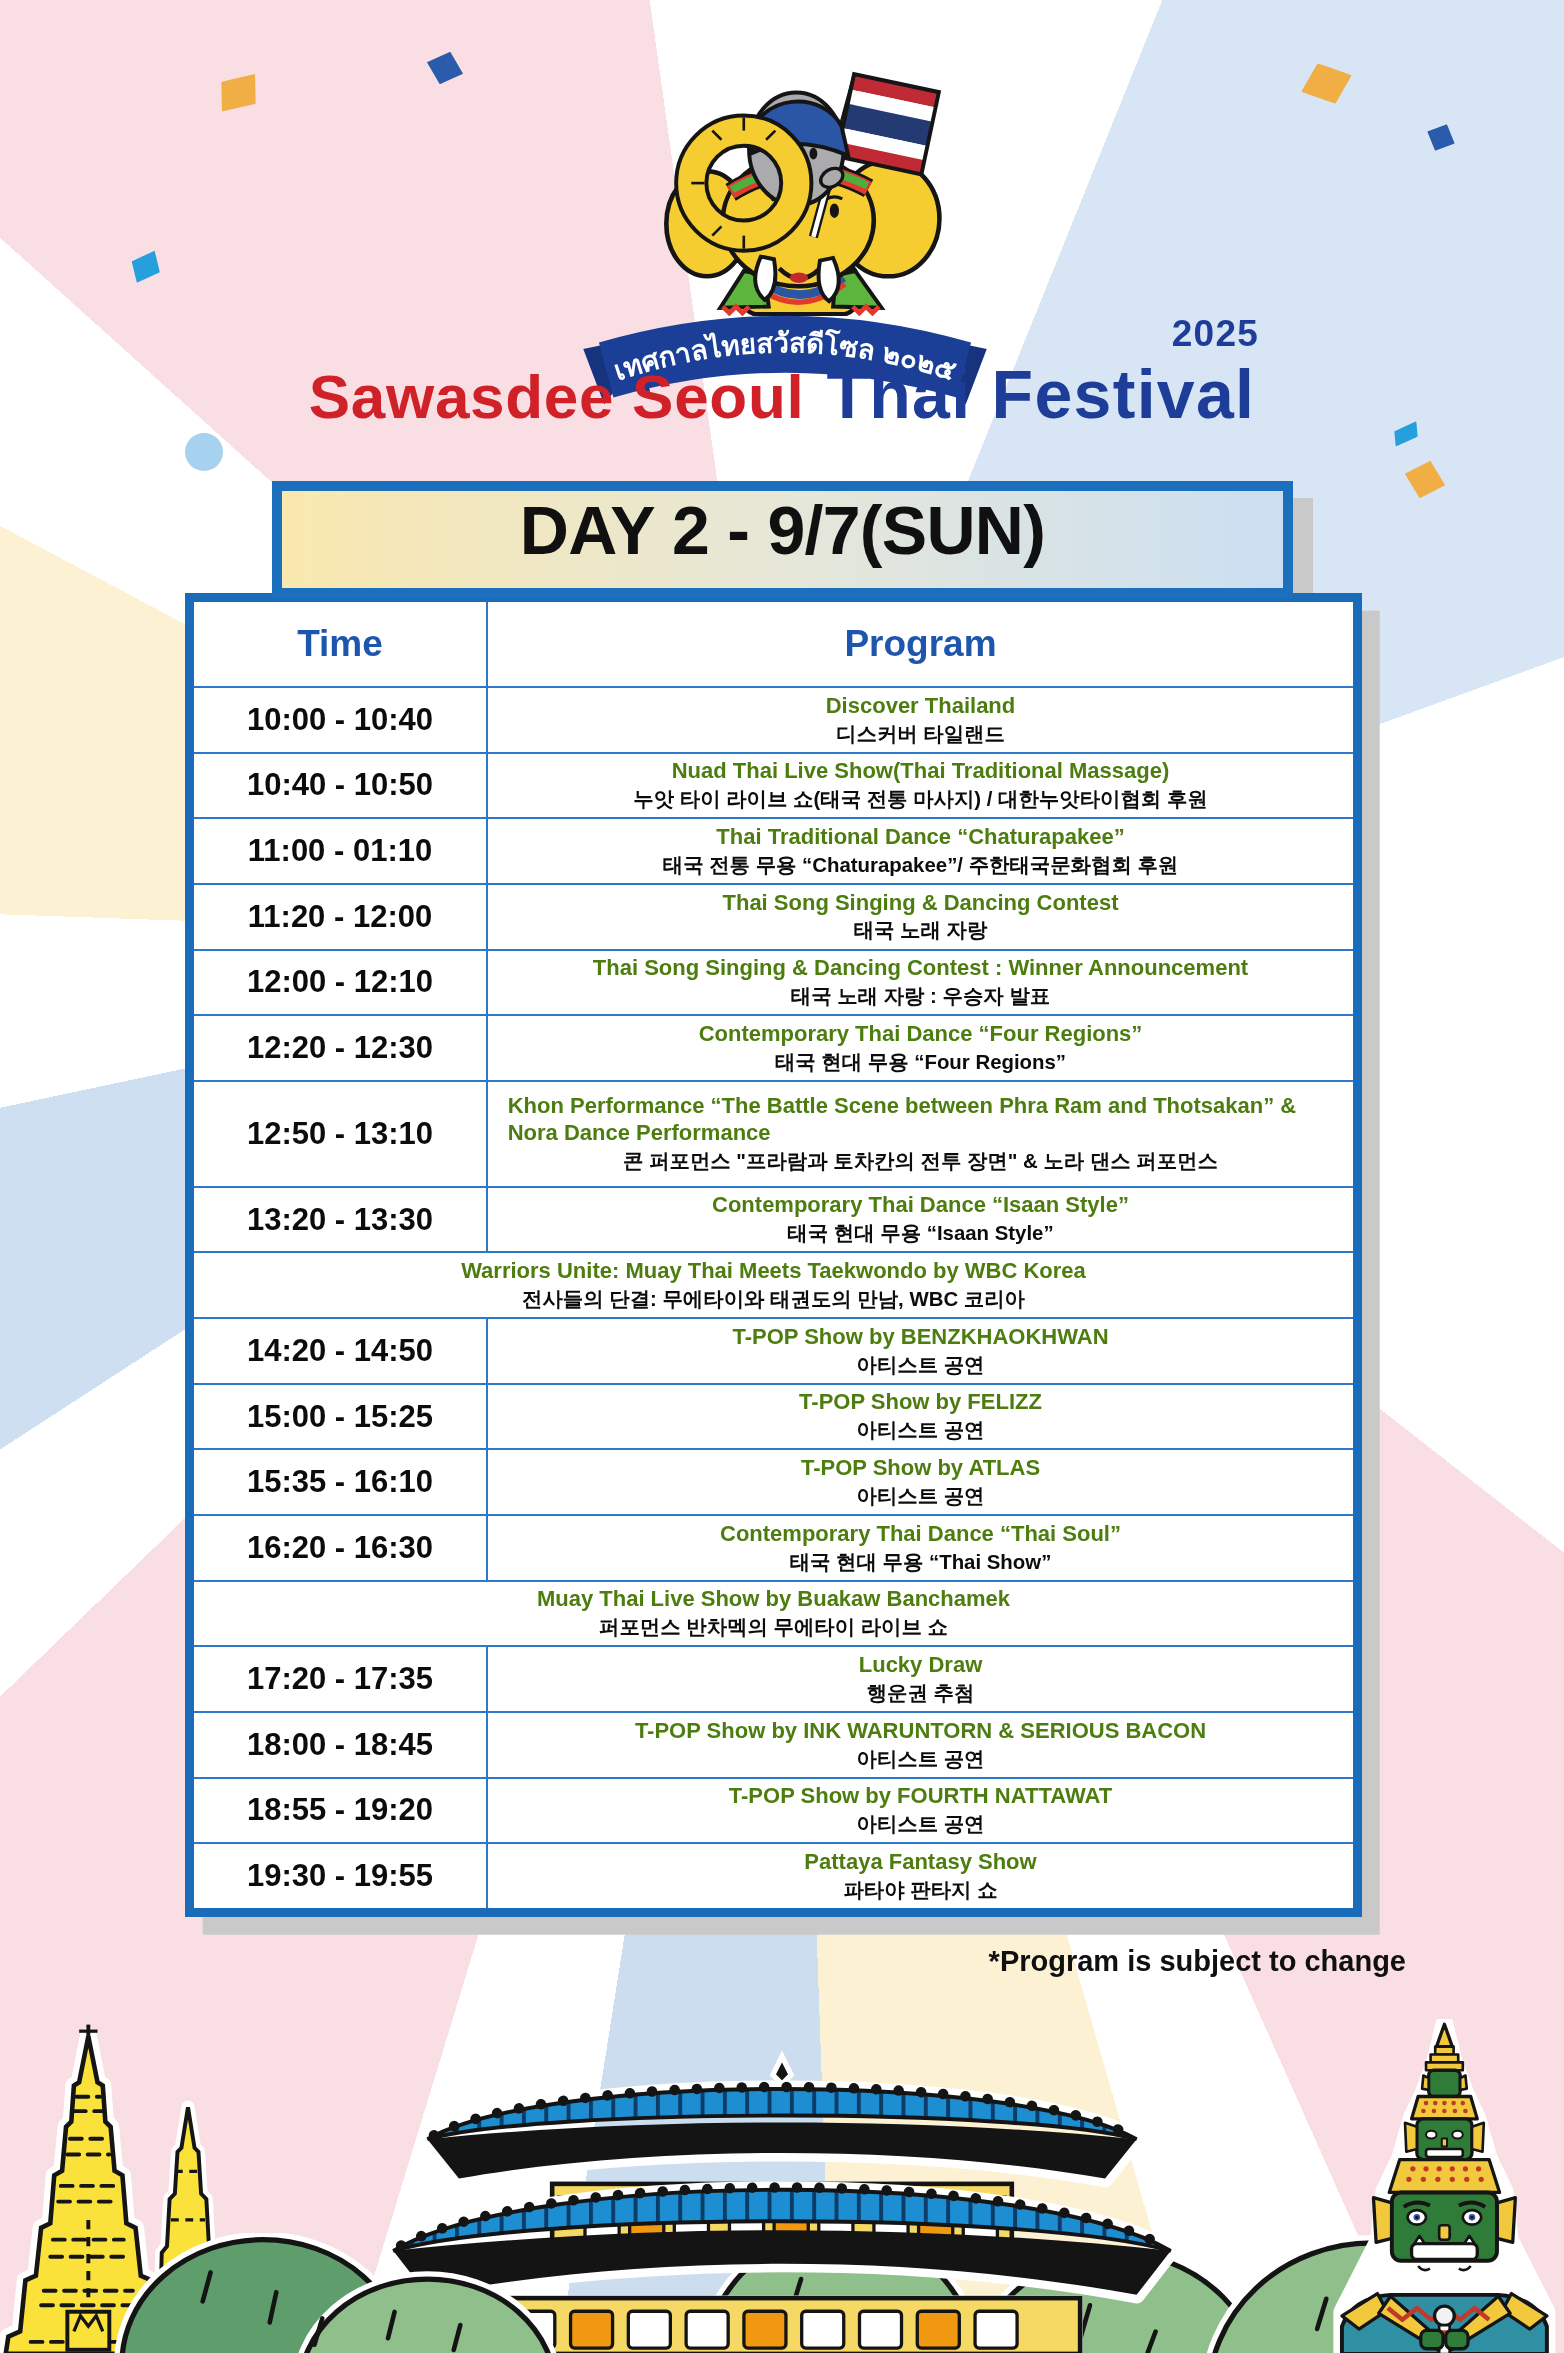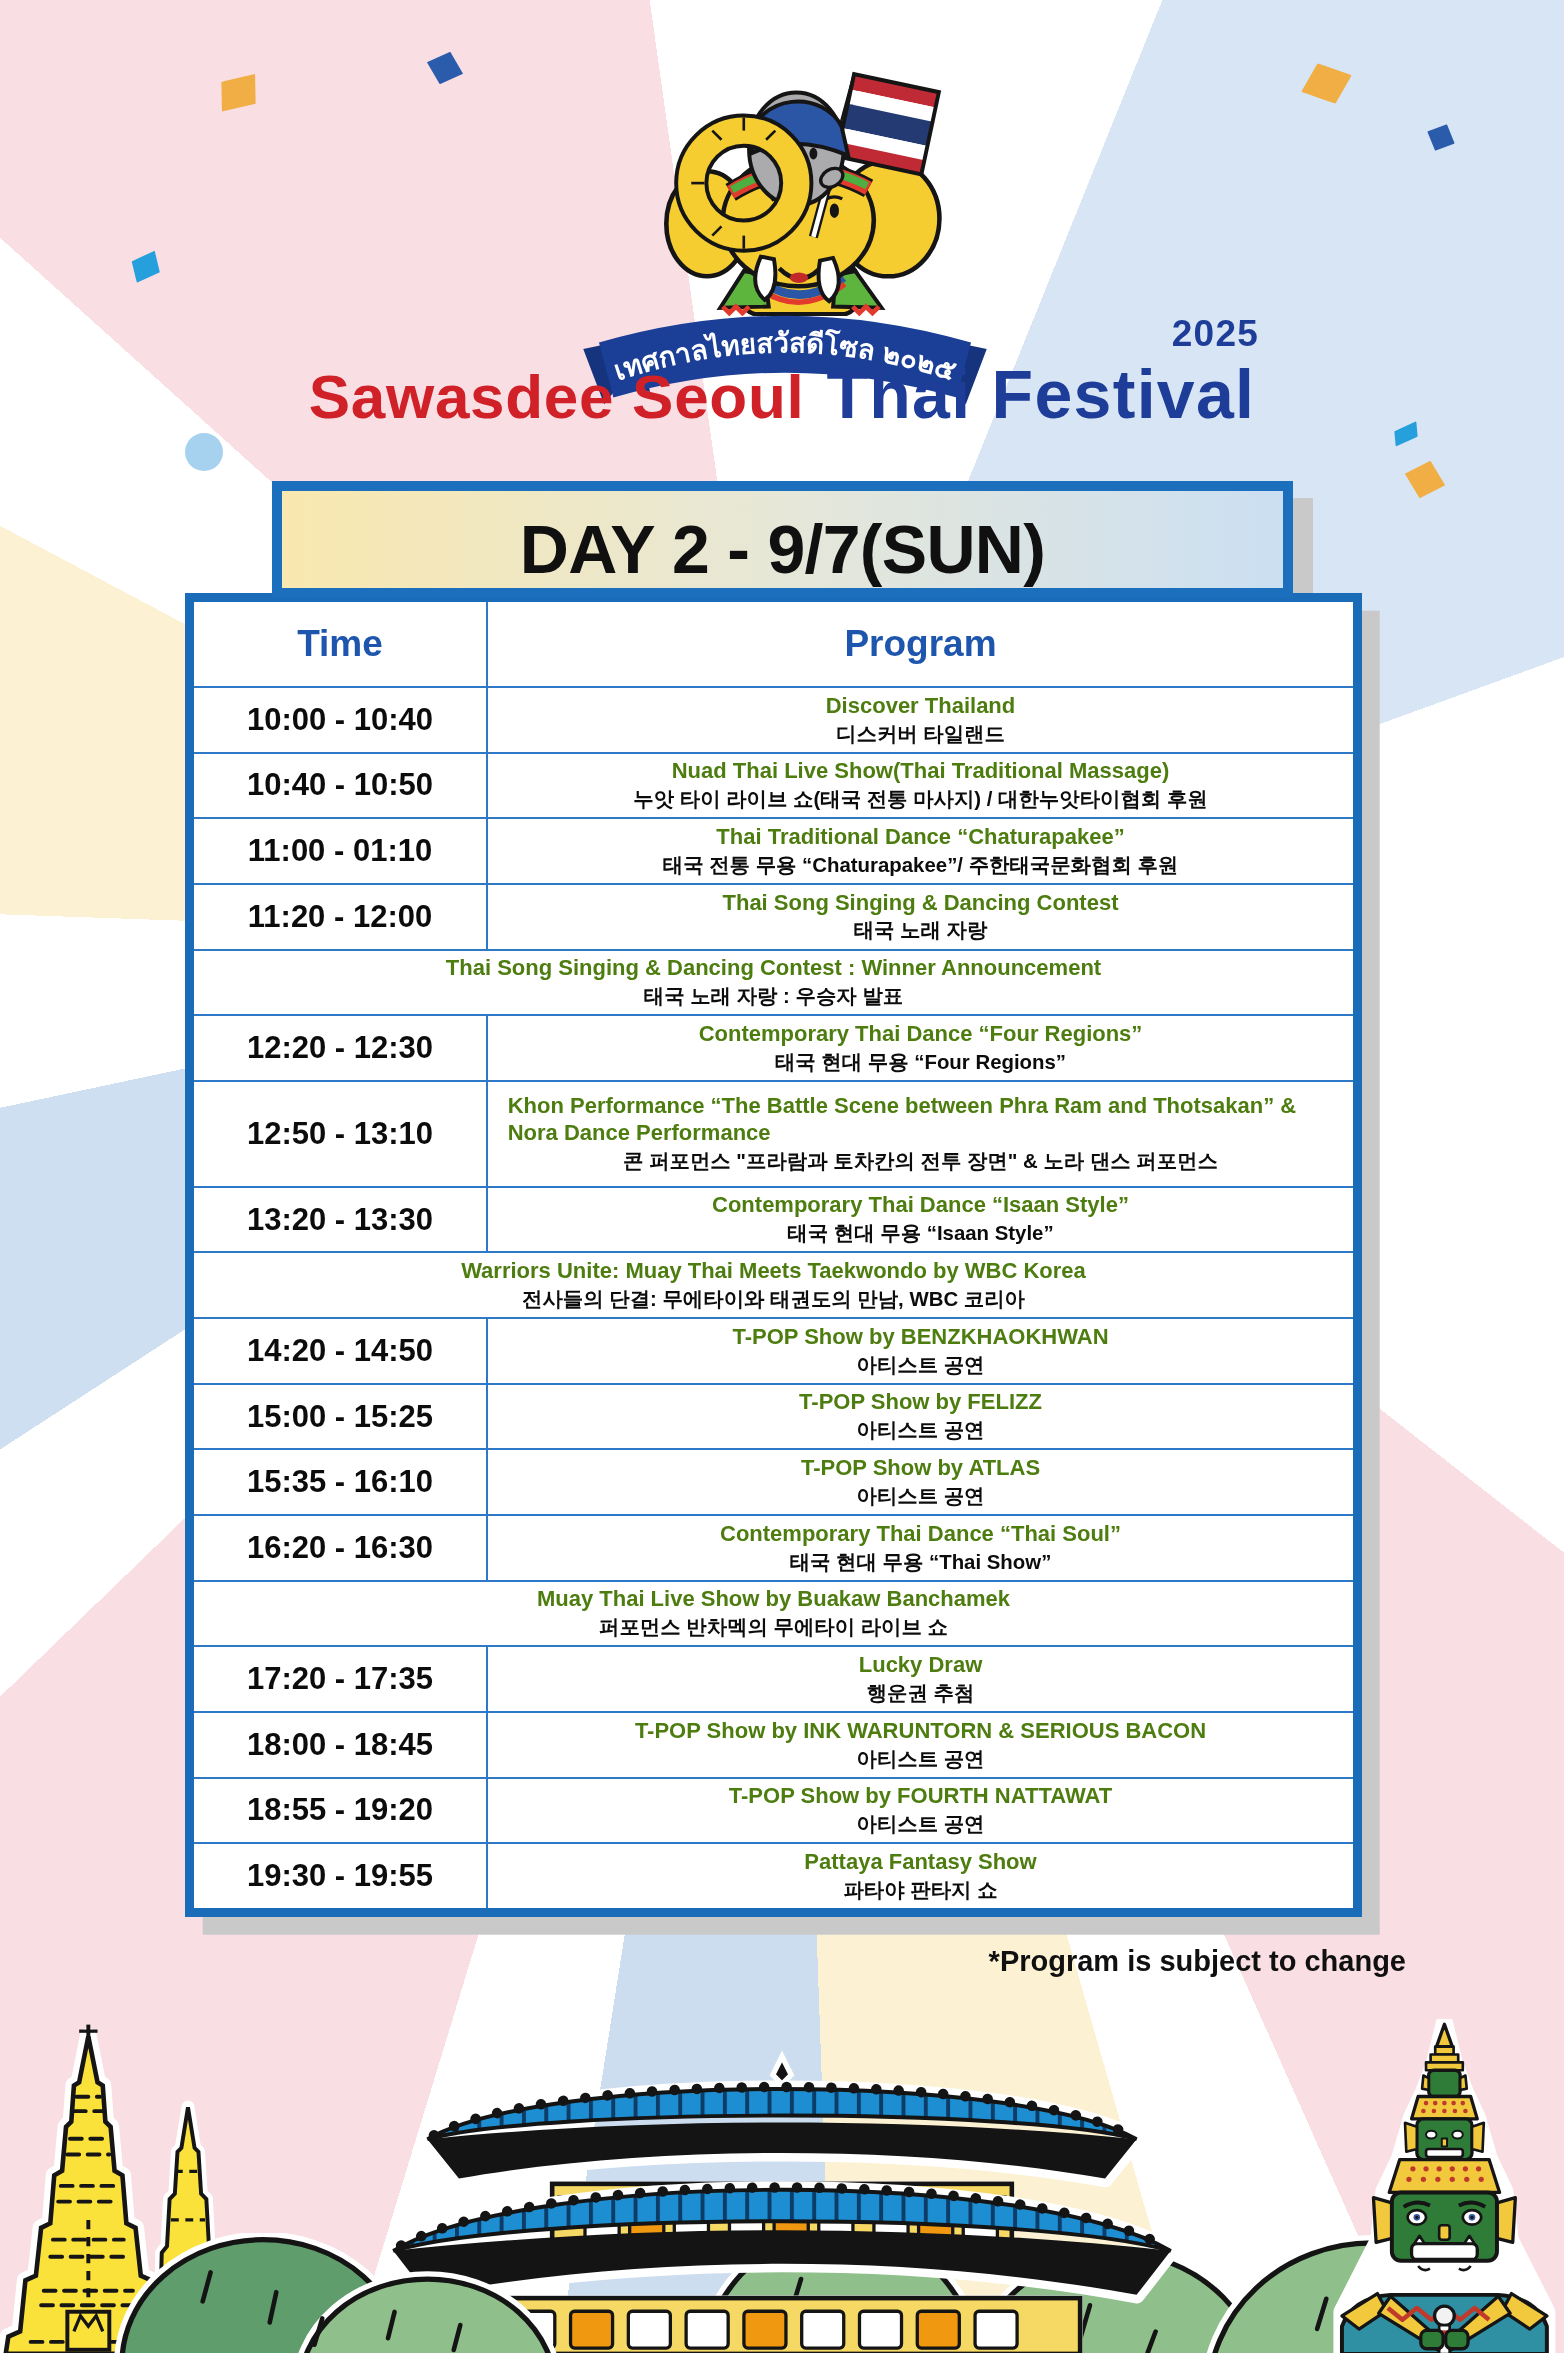--- a/index.html
+++ b/index.html
@@ -36,21 +36,21 @@
   .t-red{font-size:62px;font-weight:bold;color:#cf2127;letter-spacing:0.7px;}
   .t-blue-wrap{position:relative;display:inline-block;margin-left:22px;text-align:center;}
   .t-blue{font-size:68px;font-weight:bold;color:#1d3d99;letter-spacing:1.3px;}
   .t-year{position:absolute;right:-3.9px;top:-42px;font-size:37px;font-weight:bold;color:#1d3d99;letter-spacing:1.3px;}
   
   .banner-shadow{position:absolute;left:292px;top:498px;width:1021px;height:117px;background:#c9c9c9;}
   .day-banner{
     position:absolute;left:272px;top:481px;width:1021px;height:117px;box-sizing:border-box;
     border:10.5px solid #1c6fbd;
     background:linear-gradient(90deg,#f9e8af 0%,#e6e7d8 50%,#cbdff2 100%);
-    display:flex;align-items:flex-end;justify-content:center;
+    display:flex;align-items:flex-start;justify-content:center;
   }
   .day-banner span{font-size:68px;font-weight:bold;color:#101010;letter-spacing:-0.7px;}
   
   .sched{
     position:absolute;left:185px;top:593px;width:1177px;height:1324px;box-sizing:border-box;
     background:#ffffff;border:9.9px solid #1b6cb8;box-shadow:17.7px 17.7px 0 #c9c9c9;
     display:flex;flex-direction:column;
   }
   .row{display:flex;border-top:2.6px solid #2d79c8;flex:1 1 auto;min-height:0;}
   .row.head{border-top:none;flex:0 0 84px;}
@@ -189,20 +189,23 @@
   <div class="row">
     <div class="cell c-time">
         <span class="time-txt">11:20 - 12:00</span>
       </div>
     <div class="cell c-prog">
         <div class="en">Thai Song Singing &amp; Dancing Contest</div>
         <div class="kr">태국 노래 자랑</div>
       </div>
   </div>
   <div class="row">
+    <div class="cell c-time">
+        <span class="time-txt">12:00 - 12:10</span>
+      </div>
     <div class="cell c-prog">
         <div class="en">Thai Song Singing &amp; Dancing Contest : Winner Announcement</div>
         <div class="kr">태국 노래 자랑 : 우승자 발표</div>
       </div>
   </div>
   <div class="row">
     <div class="cell c-time">
         <span class="time-txt">12:20 - 12:30</span>
       </div>
     <div class="cell c-prog">

